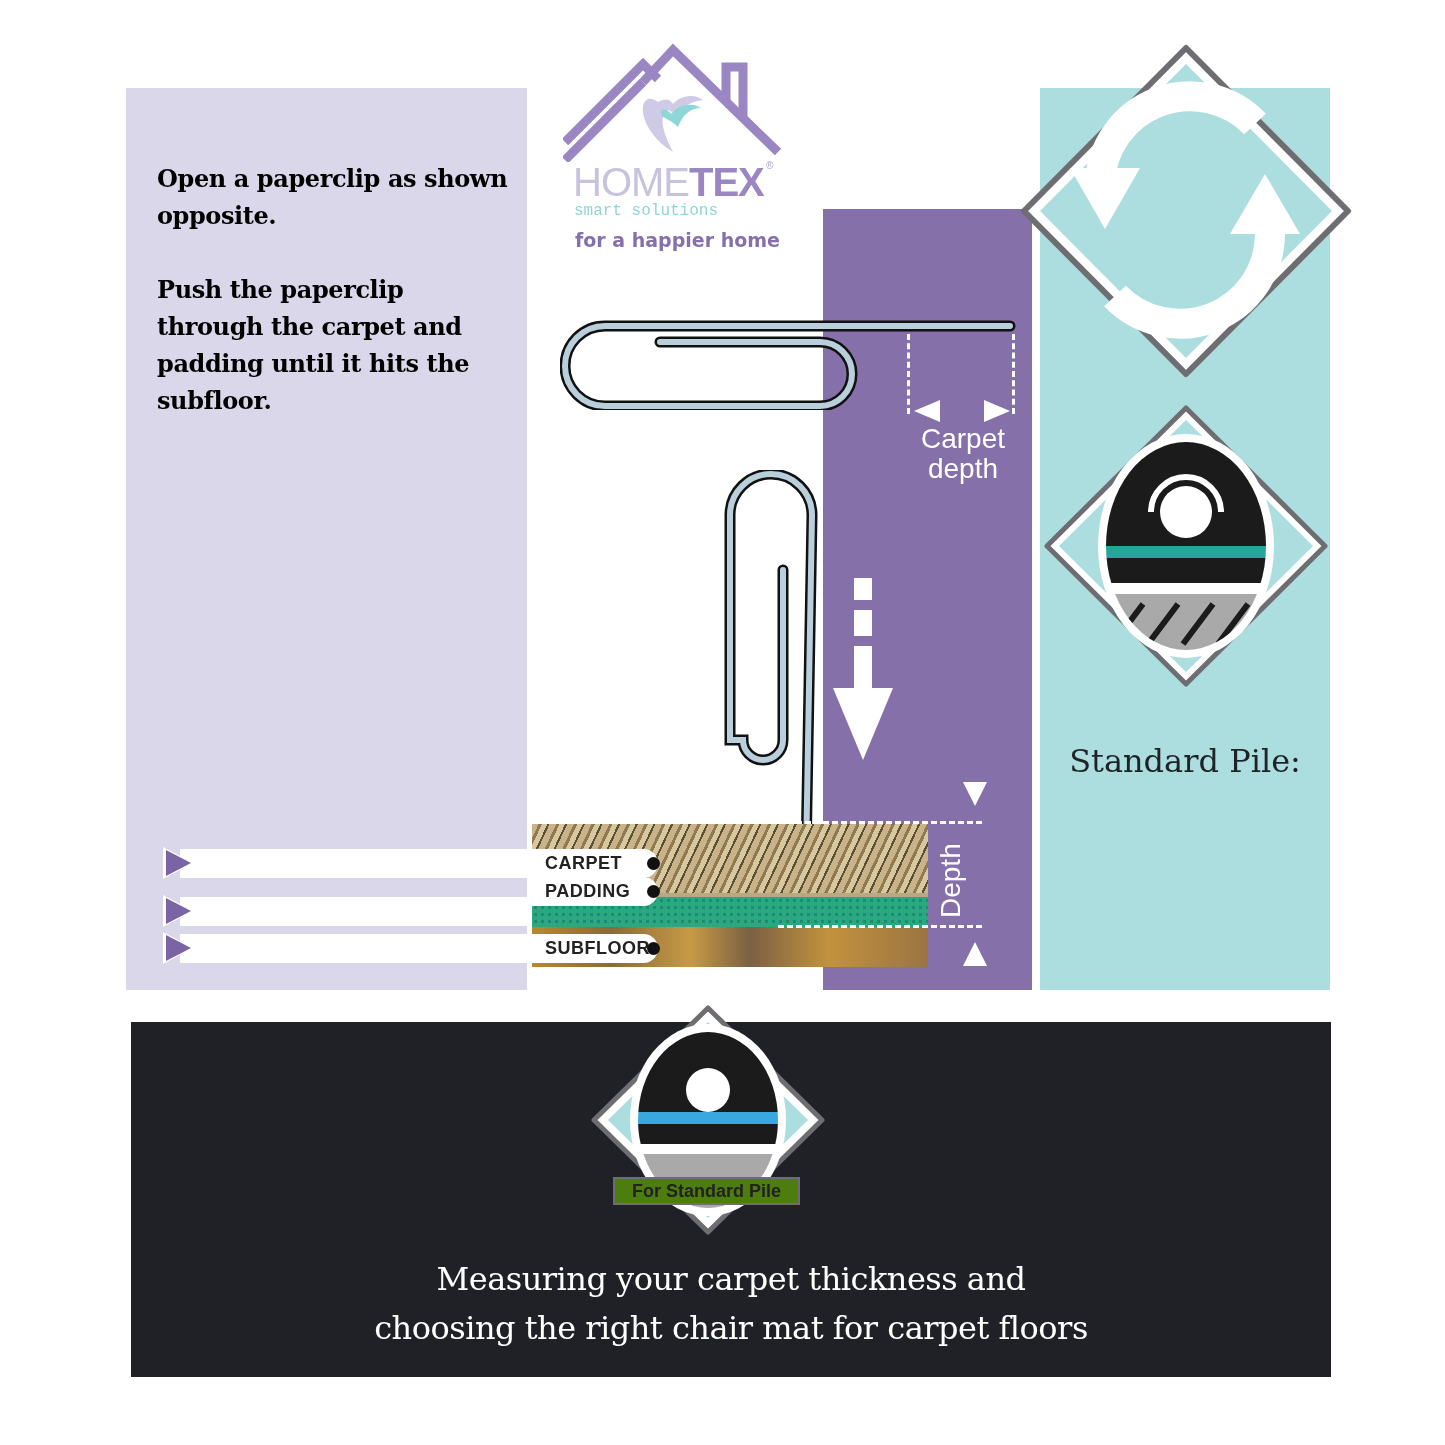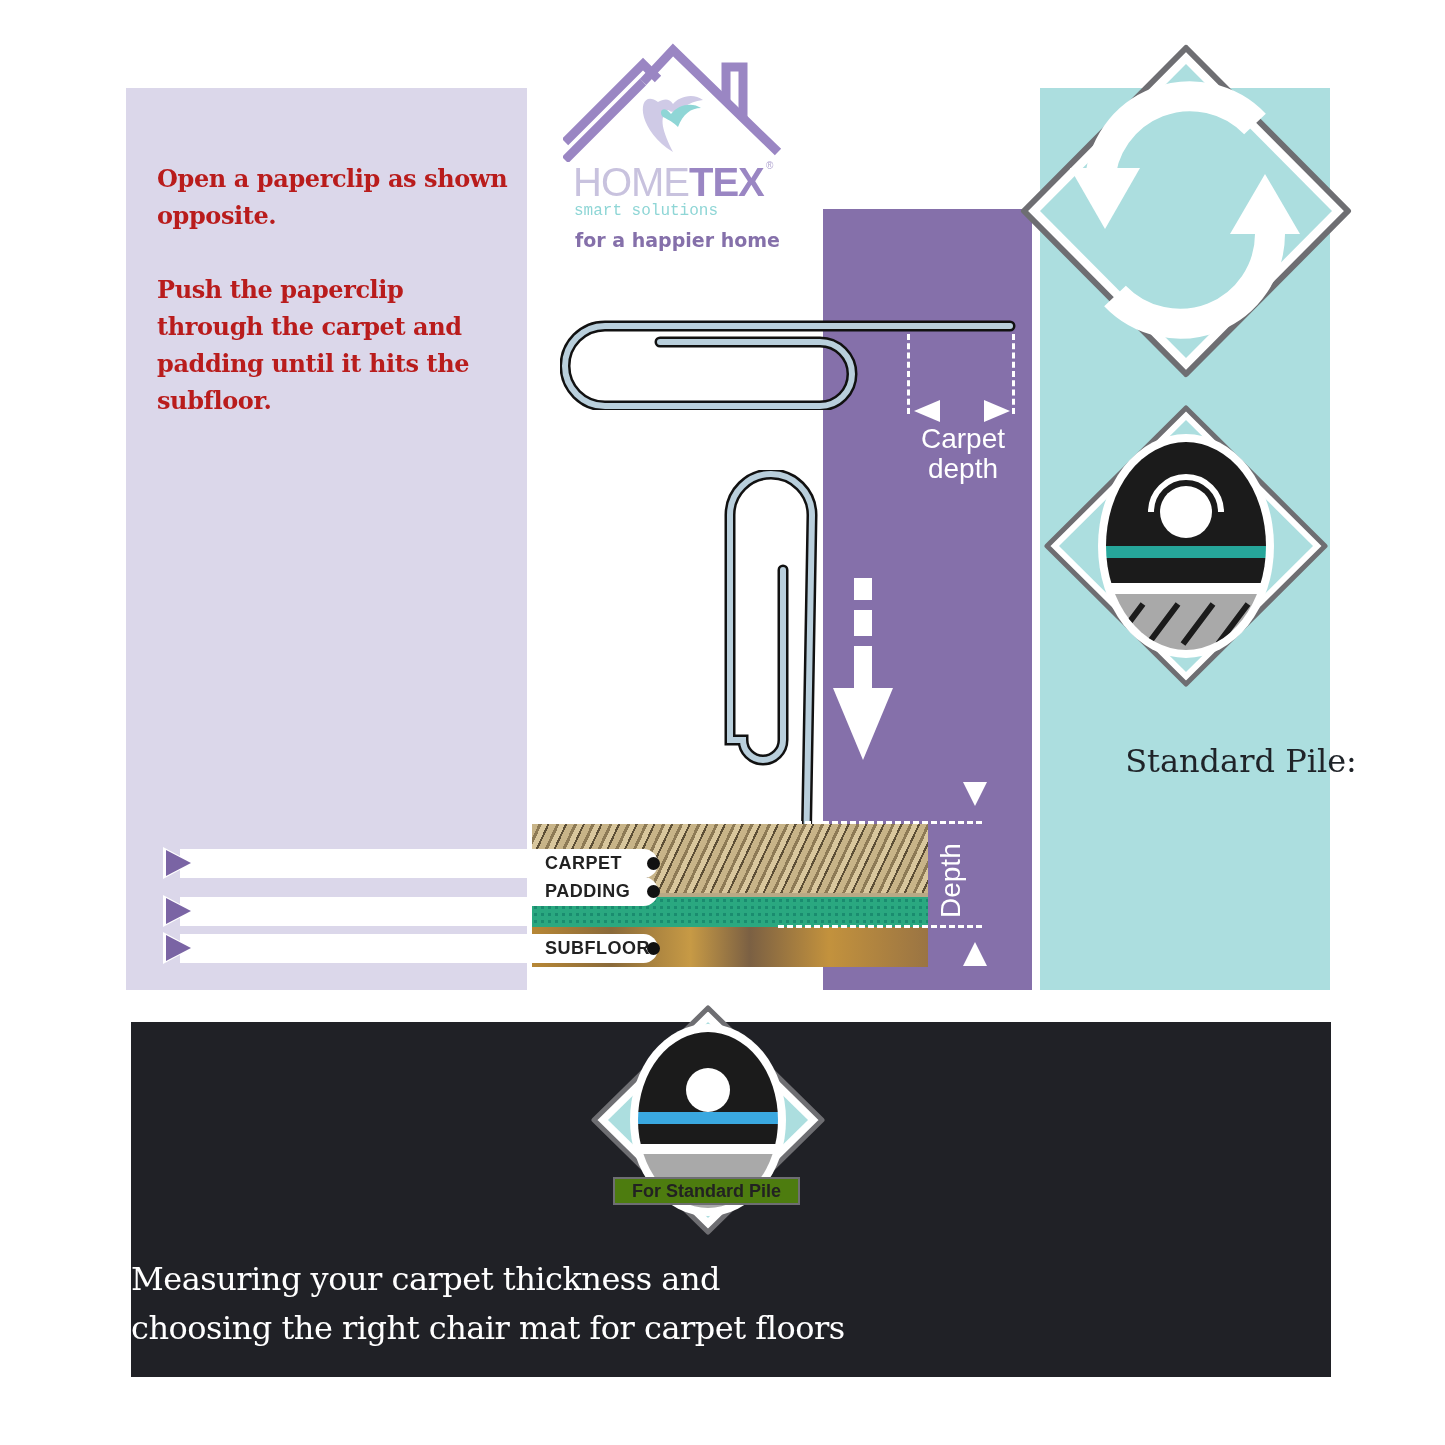--- a/index.html
+++ b/index.html
@@ -1,38 +1,38 @@
 <!DOCTYPE html>
 <html><head>
 <meta charset="utf-8">
 <style>
   html,body{margin:0;padding:0;background:#ffffff;}
   body{width:1445px;height:1445px;position:relative;overflow:hidden;font-family:"DejaVu Serif",serif;}
   .abs{position:absolute;}
   .left-panel{left:126px;top:88px;width:401px;height:902px;background:#dbd7ea;}
-  .instructions{left:157px;top:160px;width:360px;color:#b91c1c;font-family:"DejaVu Serif",serif;font-weight:bold;font-size:24px;line-height:37px;letter-spacing:-0.4px;}
+  .instructions{left:157px;top:160px;width:360px;color:#000000;font-family:"DejaVu Serif",serif;font-weight:bold;font-size:24px;line-height:37px;letter-spacing:-0.4px;}
   .instructions p{margin:0 0 37px 0;}
   .purple-col{left:823px;top:209px;width:209px;height:781px;background:#8570aa;}
   .teal-col{left:1040px;top:88px;width:290px;height:902px;background:#acdedf;}
   .label-bar{left:180px;height:29px;background:#ffffff;}
   .label-arrow{left:166px;width:0;height:0;border-top:13px solid transparent;border-bottom:13px solid transparent;border-left:25px solid #7a64a4;}
   .label-arrow-outline{left:163px;width:0;height:0;border-top:16px solid transparent;border-bottom:16px solid transparent;border-left:30px solid #ffffff;}
   .layer-tag{left:530px;height:29px;width:128px;background:#ffffff;border-radius:0 15px 15px 0;font-family:"Liberation Sans",sans-serif;font-weight:bold;font-size:18px;color:#222;display:flex;align-items:center;padding-left:15px;box-sizing:border-box;letter-spacing:0.5px;}
   .layer-dot{position:absolute;right:-2px;top:8px;width:13px;height:13px;border-radius:50%;background:#111;}
   .carpet{left:532px;top:824px;width:396px;height:86px;background:repeating-linear-gradient(115deg,#c8b488 0 6px,#8d7a55 6px 9px,#d9c79d 9px 14px,#5d4f36 14px 16px);}
   .carpet-base{left:532px;top:893px;width:396px;height:4px;background:#b8a985;}
   .padding{left:532px;top:897px;width:396px;height:30px;background:radial-gradient(circle,#1a8c6f 1.5px,#2aa880 2px) 0 0/7px 7px;}
   .subfloor{left:532px;top:927px;width:396px;height:40px;background:linear-gradient(90deg,#b78735,#8a6a3a 20%,#c79a45 40%,#7b6043 55%,#c3923d 75%,#9a7443);}
   .dash-h{height:0;border-top:3px dashed #ffffff;}
   .dash-v{width:0;border-left:3px dashed #ffffff;}
   .carpet-depth-label{left:900px;top:424px;width:126px;text-align:center;color:#ffffff;font-family:"Liberation Sans",sans-serif;font-size:28px;line-height:30px;}
   .depth-label{left:935px;top:845px;color:#ffffff;font-family:"Liberation Sans",sans-serif;font-size:28px;transform:rotate(-90deg);transform-origin:left top;}
-  .std-pile{left:1096px;top:736px;width:290px;text-align:center;color:#1f2328;font-family:"DejaVu Serif",serif;font-size:32px;line-height:50px;}
+  .std-pile{left:1040px;top:736px;width:290px;text-align:center;color:#1f2328;font-family:"DejaVu Serif",serif;font-size:32px;line-height:50px;}
   .footer{left:131px;top:1022px;width:1200px;height:355px;background:#202126;}
-  .footer-title{left:131px;top:1255px;width:1200px;color:#ffffff;font-family:"DejaVu Serif",serif;font-size:32px;line-height:49px;letter-spacing:-0.5px;}
+  .footer-title{left:131px;top:1255px;width:1200px;text-align:center;color:#ffffff;font-family:"DejaVu Serif",serif;font-size:32px;line-height:49px;letter-spacing:-0.5px;}
   .badge-label{left:613px;top:1177px;width:187px;height:28px;background:#4d7c0f;border:2px solid #6e6e72;box-sizing:border-box;font-family:"Liberation Sans",sans-serif;font-weight:bold;font-size:18px;color:#222;text-align:center;line-height:24px;}
   .logo-home{left:573px;top:160px;font-family:"Liberation Sans",sans-serif;font-size:40px;letter-spacing:-1px;text-align:center;}
   .logo-home .light{color:#c8c2de;font-weight:normal;}
   .logo-home .bold{color:#9a86c3;font-weight:bold;}
   .logo-smart{left:574px;top:202px;color:#8fd6d6;font-family:Liberation Mono, monospace;font-size:16px;}
   .logo-happy{left:575px;top:229px;color:#8570aa;font-family:"DejaVu Sans",sans-serif;font-weight:bold;font-size:19px;text-align:right;}
   .reg{left:766px;top:160px;color:#b0a4d0;font-size:10px;font-family:"Liberation Sans",sans-serif;}
 </style>
 </head>
 <body>

